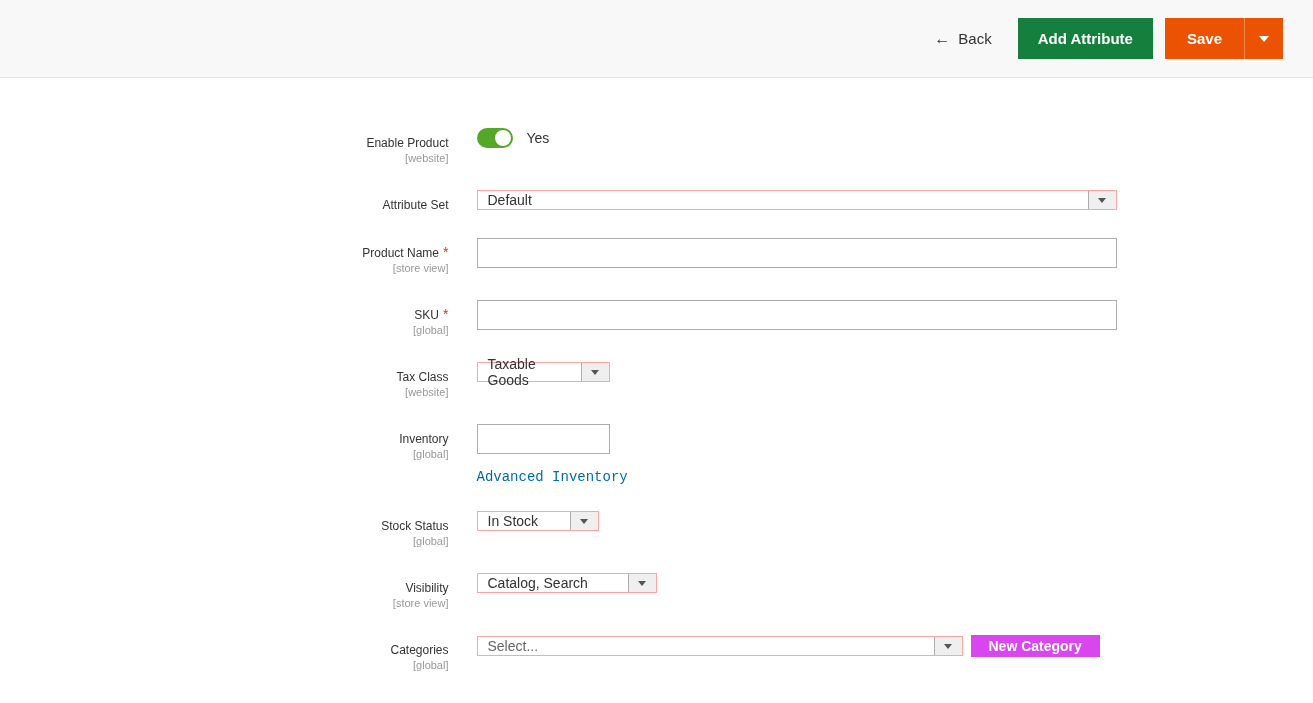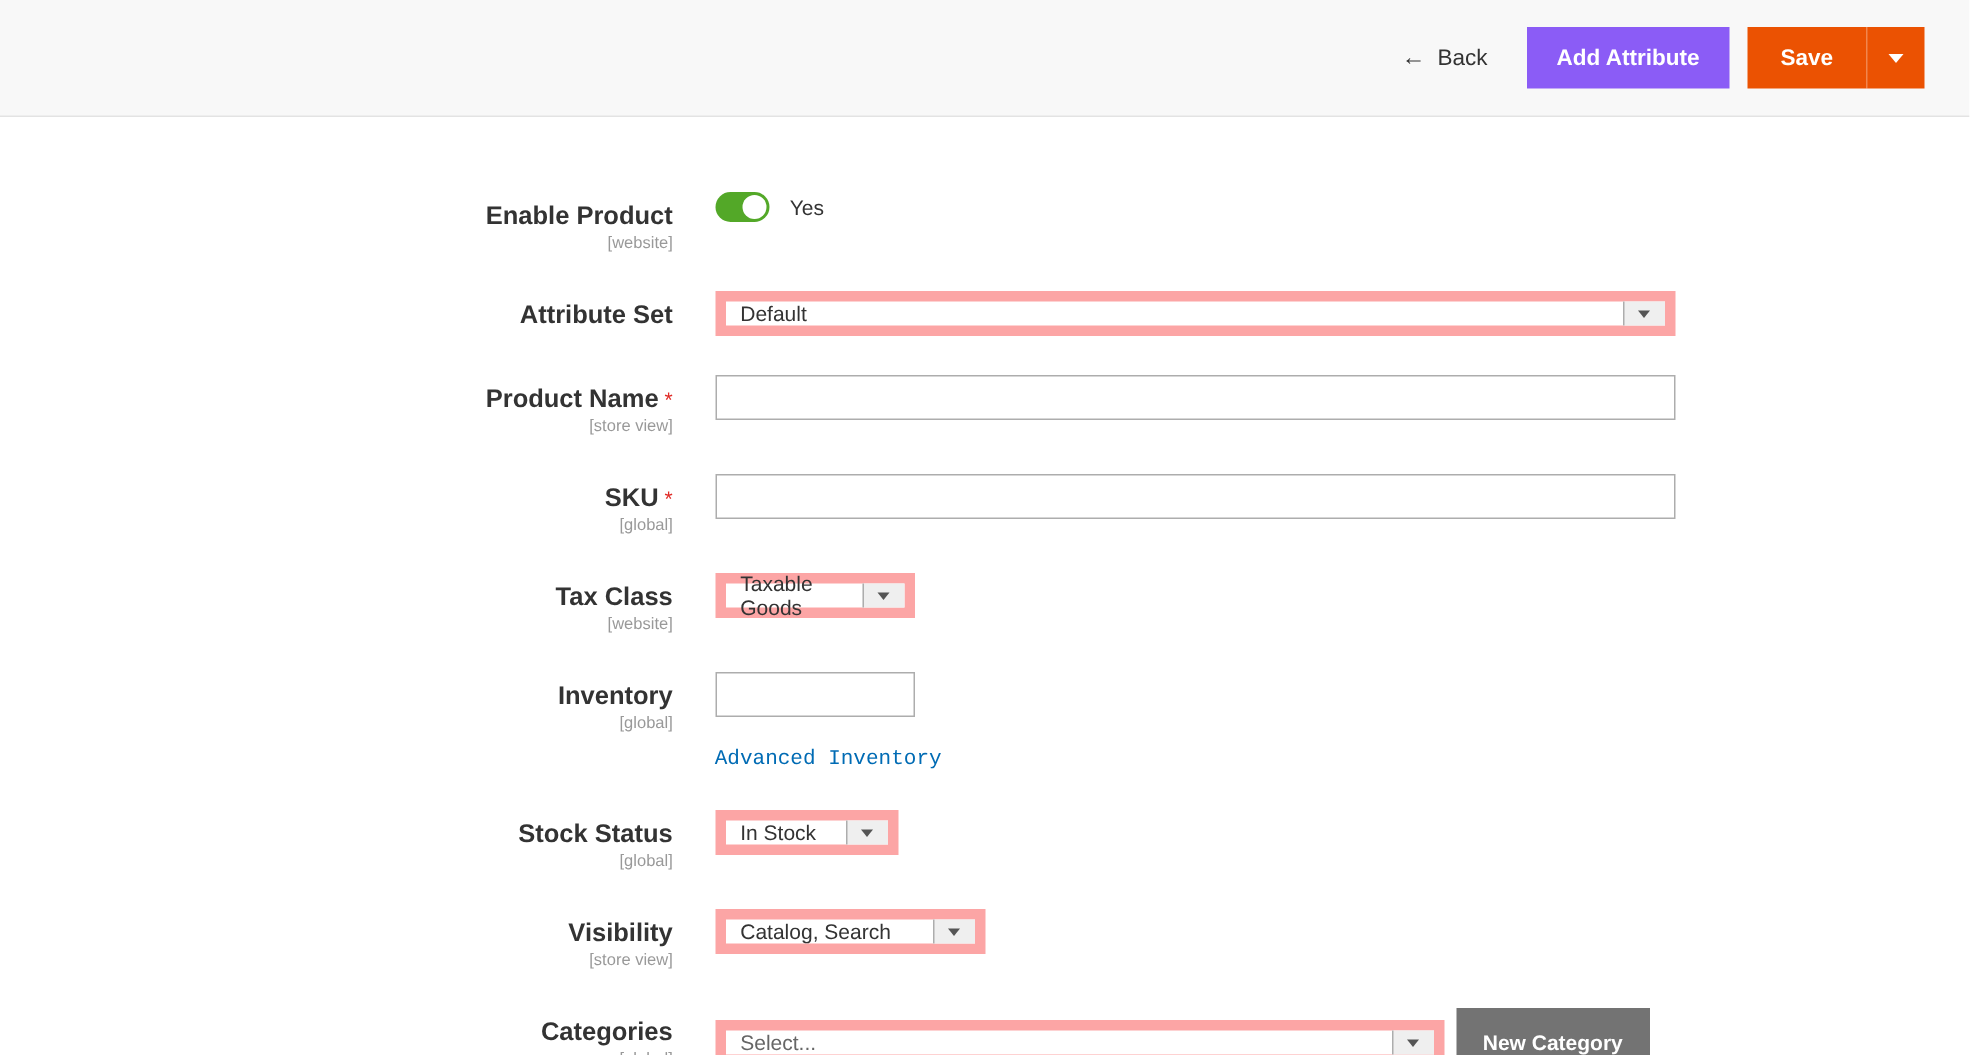--- a/index.html
+++ b/index.html
@@ -28,21 +28,21 @@
       gap: 8px;
       color: #333;
       cursor: pointer;
       font-size: 15px;
       margin-right: 14px;
     }
     .back-link .arrow {
       font-size: 16px;
     }
     .btn-dark {
-      background: #8b5cf6;
+      background: #15803d;
       color: #fff;
       border: none;
       padding: 12px 20px;
       font-size: 15px;
       font-weight: 600;
       cursor: pointer;
     }
     .btn-group {
       display: flex;
     }
@@ -84,23 +84,23 @@
       margin-bottom: 26px;
     }
     .label-col {
       width: 300px;
       text-align: right;
       padding-right: 28px;
       padding-top: 6px;
       flex-shrink: 0;
     }
     .label-text {
-      font-size: 17px;
-      color: #333;
-      font-weight: 700;
+      font-size: 12px;
+      color: #333;
+      font-weight: 400;
     }
     .label-scope {
       display: block;
       font-size: 11px;
       color: #999;
       font-weight: normal;
       margin-top: 2px;
     }
     .required {
       color: #e02b27;
@@ -141,22 +141,22 @@
       height: 30px;
       padding: 0 8px;
       font-size: 14px;
       width: 640px;
     }
     .text-input.narrow {
       width: 133px;
     }
     .select-wrap {
       display: flex;
-      border: 7px solid #fca5a5;
-      height: 30px;
+      border: 1px solid #fca5a5;
+      height: 20px;
       background: #fff;
     }
     .select-value {
       flex: 1;
       padding: 0 10px;
       display: flex;
       align-items: center;
       font-size: 14px;
       color: #333;
     }
@@ -190,24 +190,24 @@
       font-family: Liberation Mono, monospace;
     }
     .adv-link-row {
       display: flex;
       margin-bottom: 26px;
     }
     .adv-link-col {
       margin-left: 300px;
     }
     .btn-newcat {
-      background: #737373;
+      background: #d946ef;
       color: #fff;
       border: none;
-      height: 46px;
+      height: 22px;
       padding: 0 18px;
       font-size: 14px;
       font-weight: 600;
       cursor: pointer;
     }
   </style>
 </head>
 <body>
 
 <div class="header-bar">

